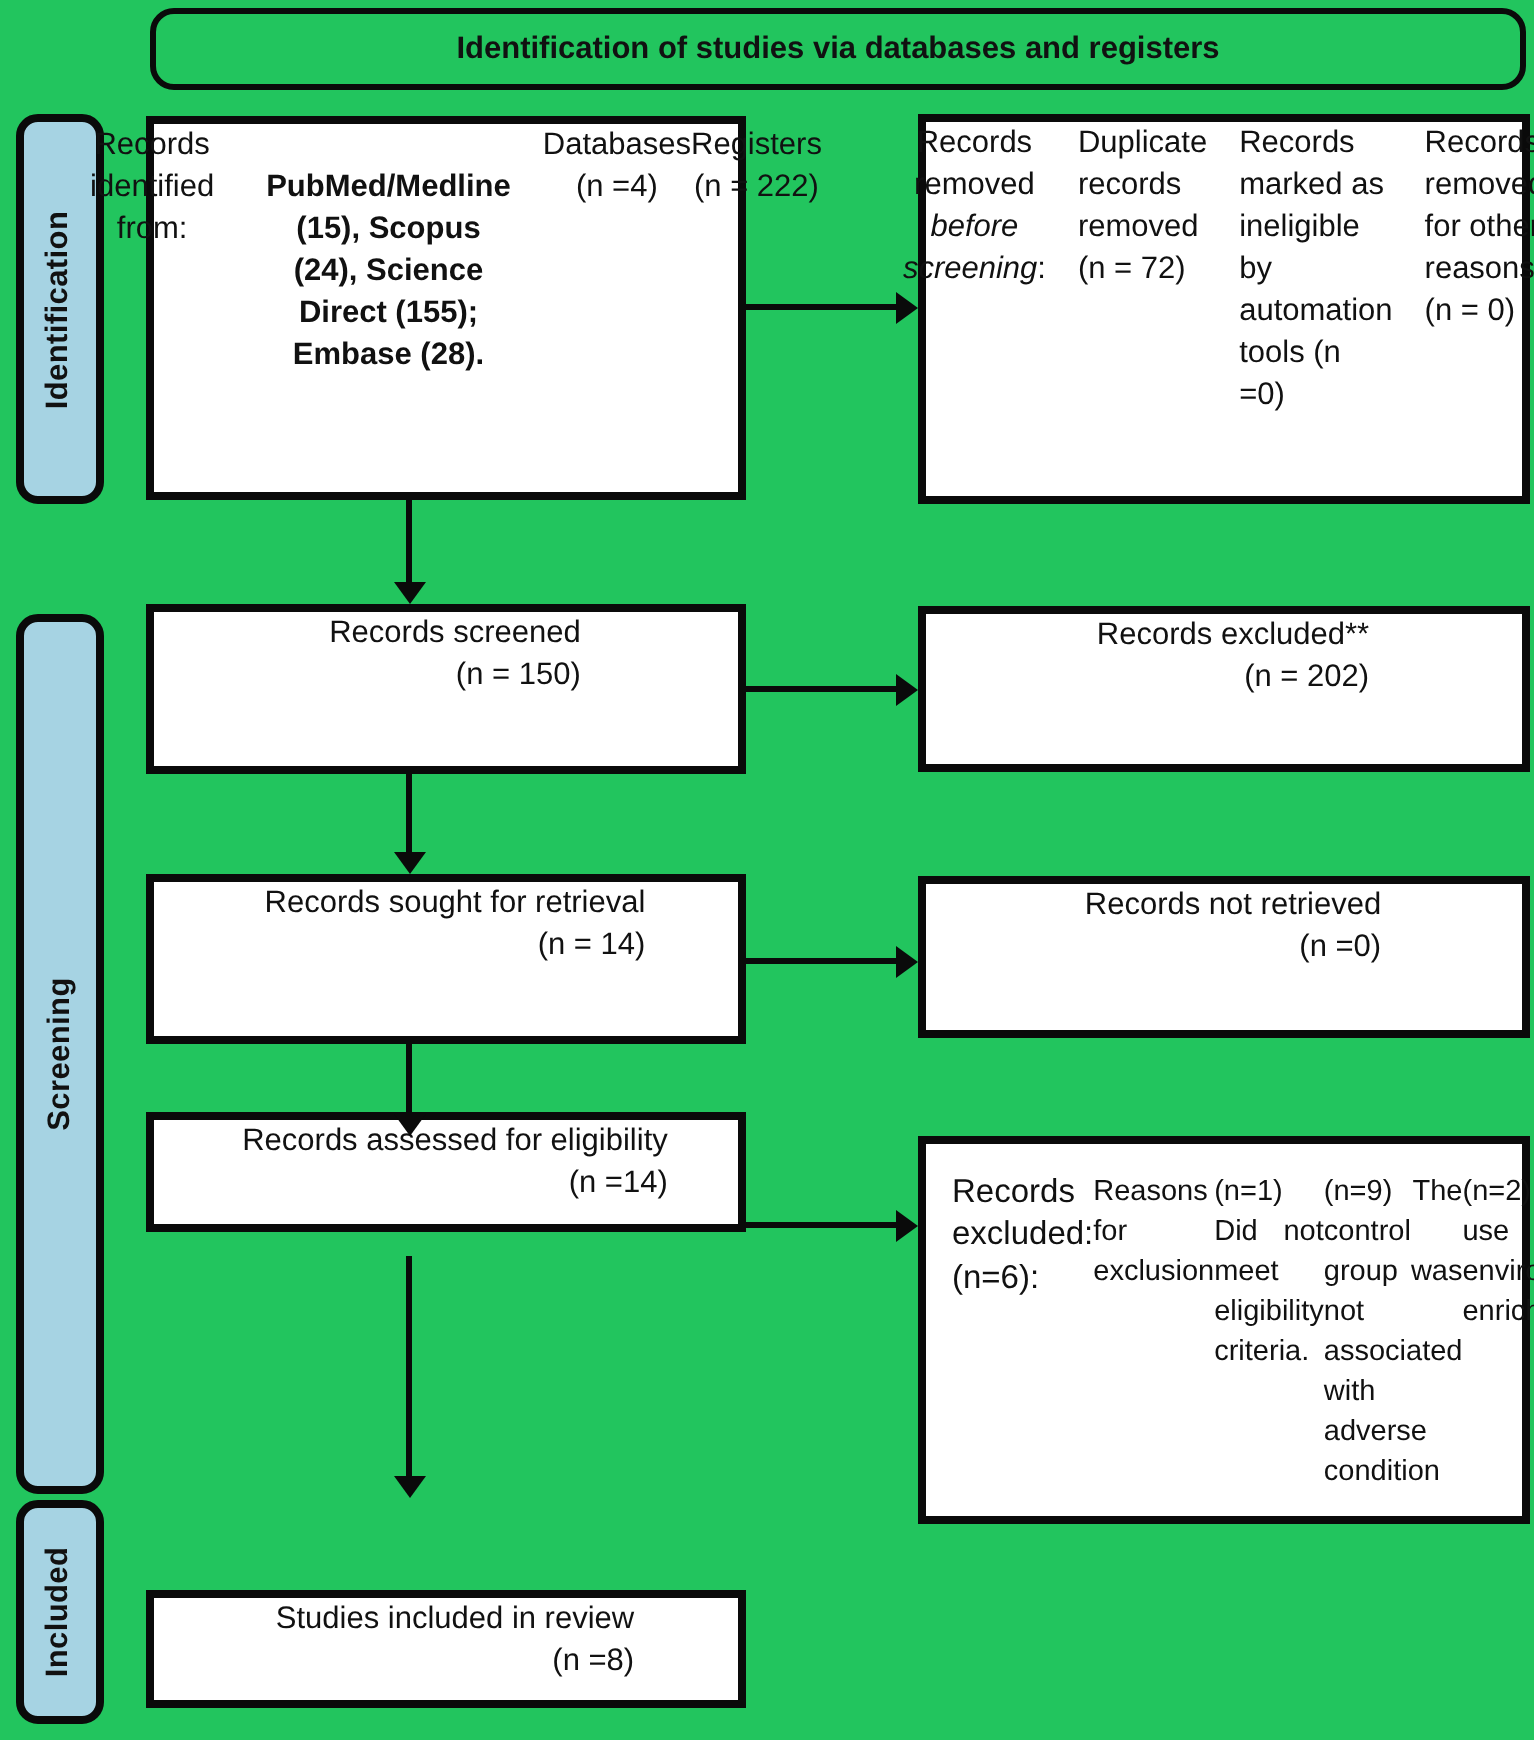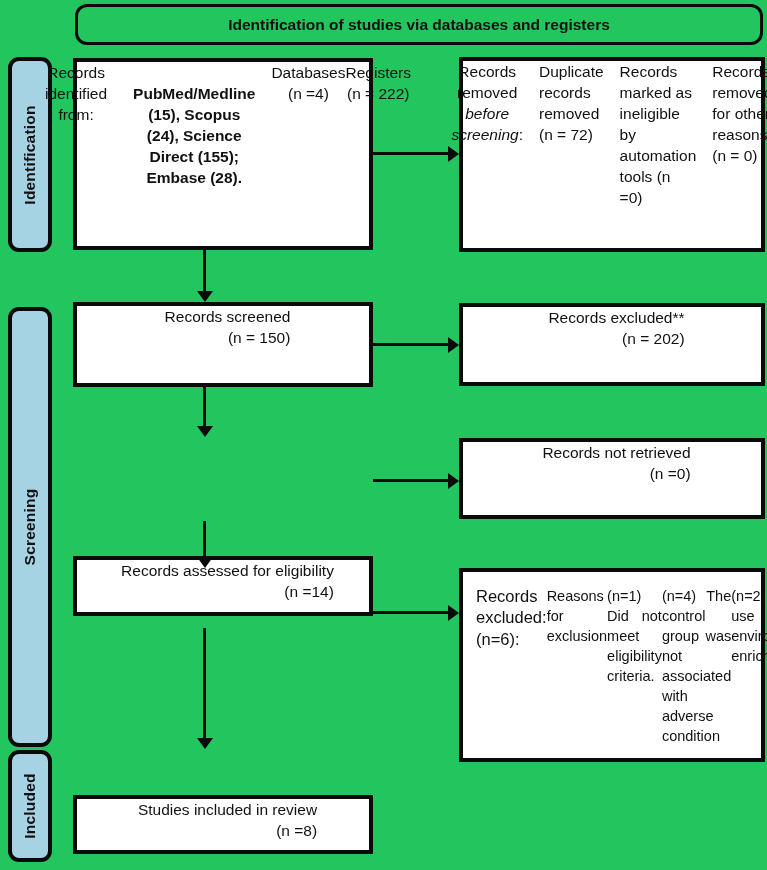--- a/index.html
+++ b/index.html
@@ -129,34 +129,38 @@
 
   <div class="box" id="b3">
     <div class="t preline pad-left">Records screened
 (n = 150)</div>
   </div>
   <div class="box" id="b4">
     <div class="t preline pad-left">Records excluded**
 (n = 202)</div>
   </div>
 
+  <div class="box" id="b5">
+    <div class="t preline pad-left">Records sought for retrieval
+(n = 14)</div>
+  </div>
   <div class="box" id="b6">
     <div class="t preline pad-left">Records not retrieved
 (n =0)</div>
   </div>
 
   <div class="box" id="b7">
     <div class="t preline pad-left">Records assessed for eligibility
 (n =14)</div>
   </div>
   <div class="box" id="b8">
     <div class="t heading">Records excluded: (n=6):</div>
     <div class="t reason">Reasons for exclusion</div>
     <div class="t reason">(n=1)&nbsp; Did not meet eligibility criteria.</div>
-    <div class="t reason">(n=4) The control group was not associated with adverse condition</div>
+    <div class="t reason">(n=9) The control group was not associated with adverse condition</div>
     <div class="t reason">(n=2) did not use environmental enrichment</div>
     <div class="t reason">(n=2) Review studies</div>
   </div>
 
   <div class="box" id="b9">
     <div class="t preline pad-left">Studies included in review
 (n =8)</div>
   </div>
 
   <div class="va" id="a1"></div>

